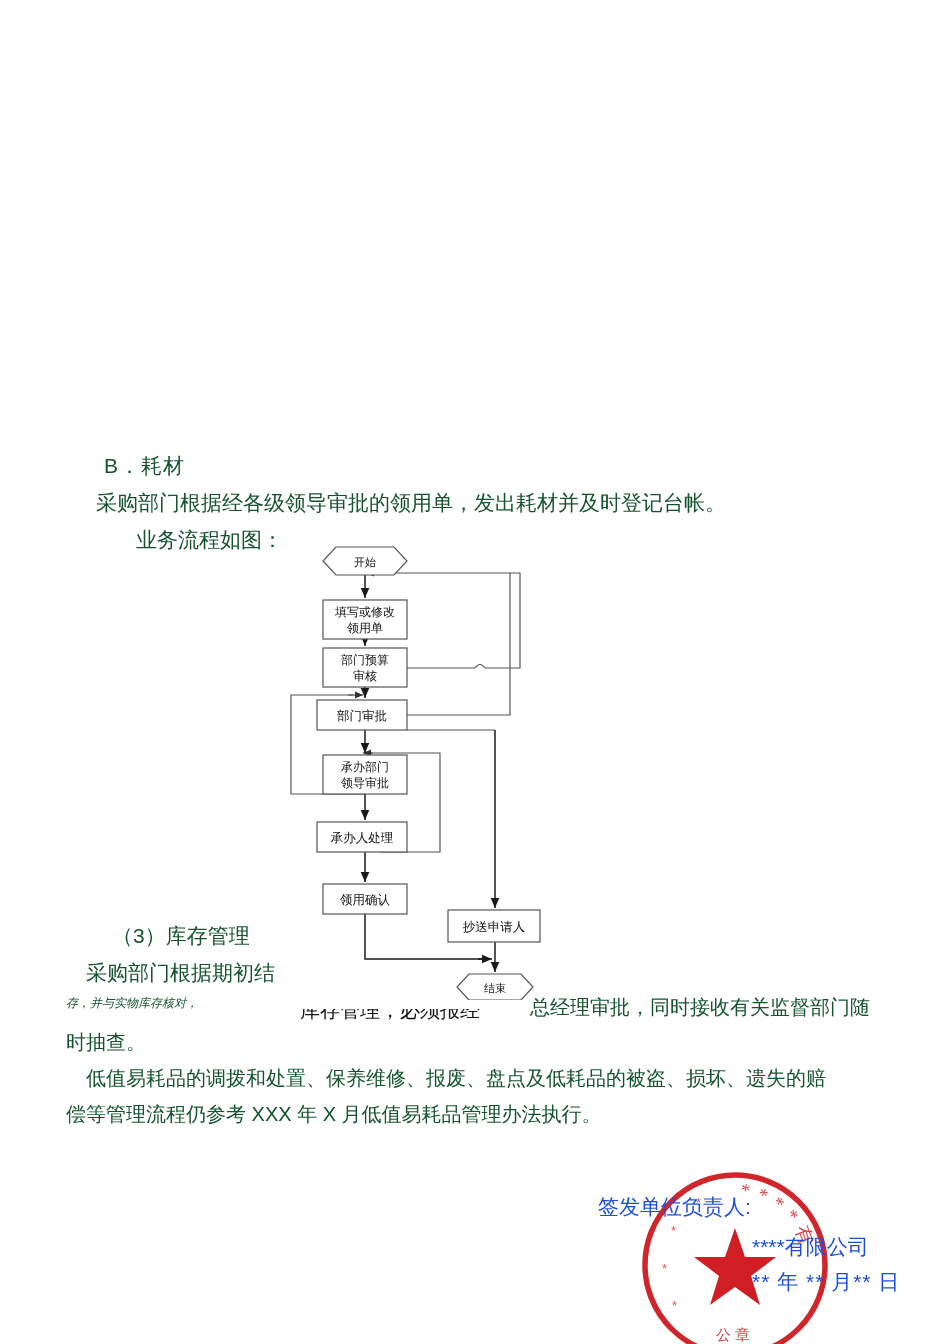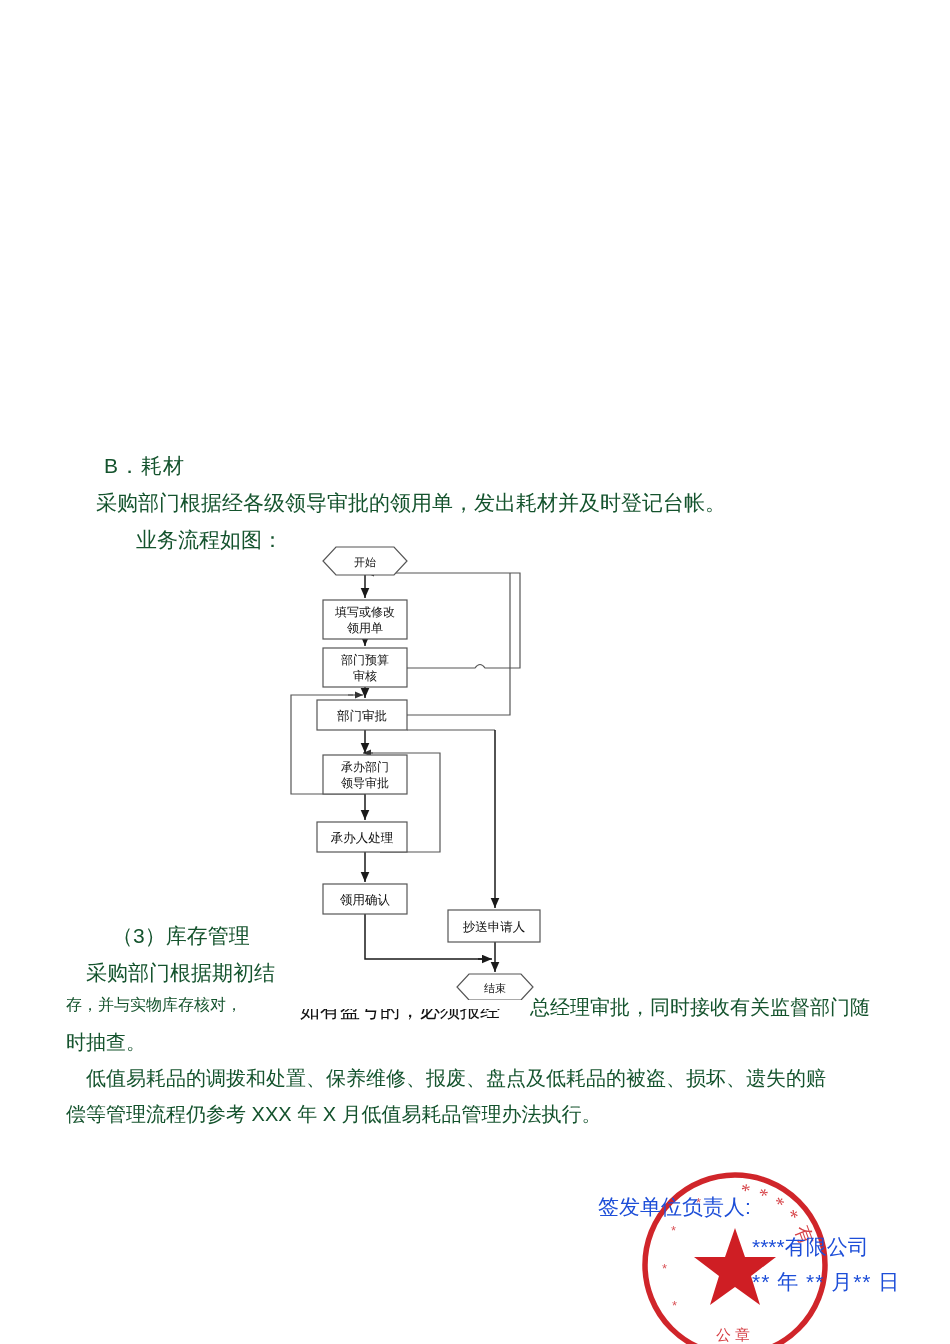--- a/index.html
+++ b/index.html
@@ -14,21 +14,21 @@
   .page { position:absolute; inset:0; }
 
   
   .txt { position:absolute; white-space:nowrap; font-size:21px; line-height:1; color:#14532d; }
   .heading-b   { left:104px; top:455px;  letter-spacing:1px; }
   .para1       { left:96px;  top:492px; }
   .para2       { left:96px;  top:529px;margin-left:40px; }
   .sec3        { left:112px; top:925px; }
   .p-inv-a     { left:86px;  top:962px; }
   .p-inv-b     { left:535px; top:962px; }
-  .p-inv-c     { left:66px;  top:997px; font-size:16px; }
+  .p-inv-c     { left:66px;  top:997px; font-size:12px;font-style:italic; }
   .p-inv-d     { left:66px;  top:1032px; font-size:20px; }
   .p-final-1   { left:86px;  top:1068px; font-size:20px; }
   .p-final-2   { left:66px;  top:1104px; font-size:20px; }
 
   
   .occluded { position:absolute; left:300px; top:997px; font-size:20px;
               white-space:nowrap; color:#111;
               clip-path: inset(12px 0 0 0); }
 
   
@@ -148,21 +148,21 @@
       <g>
         <polygon points="199,434 251,434 263,447 251,460 199,460 187,447" fill="#fff" stroke="#555" stroke-width="1.2"></polygon>
         <text x="225" y="452" text-anchor="middle" font-size="11" font-family="'Liberation Sans',sans-serif" fill="#111">结束</text>
       </g>
     </svg>
   </div>
 
   <div class="txt sec3">（3）库存管理</div>
   <div class="txt p-inv-a">采购部门根据期初结</div>
   <div class="txt p-inv-c">存，并与实物库存核对，</div>
-  <div class="occluded">如有盈亏的，必须报经</div>
+  <div class="occluded">库存管理，必须报经</div>
   <div class="txt" style="left:530px; top:997px; font-size:20px;">总经理审批，同时接收有关监督部门随</div>
   <div class="txt p-inv-d">时抽查。</div>
 
   <div class="txt p-final-1">低值易耗品的调拨和处置、保养维修、报废、盘点及低耗品的被盗、损坏、遗失的赔</div>
   <div class="txt p-final-2">偿等管理流程仍参考 XXX 年 X 月低值易耗品管理办法执行。</div>
 
   <div class="sig sig-owner">签发单位负责人:</div>
   <div class="sig sig-comp">****有限公司</div>
   <div class="sig sig-date">** 年 ** 月** 日</div>
 

